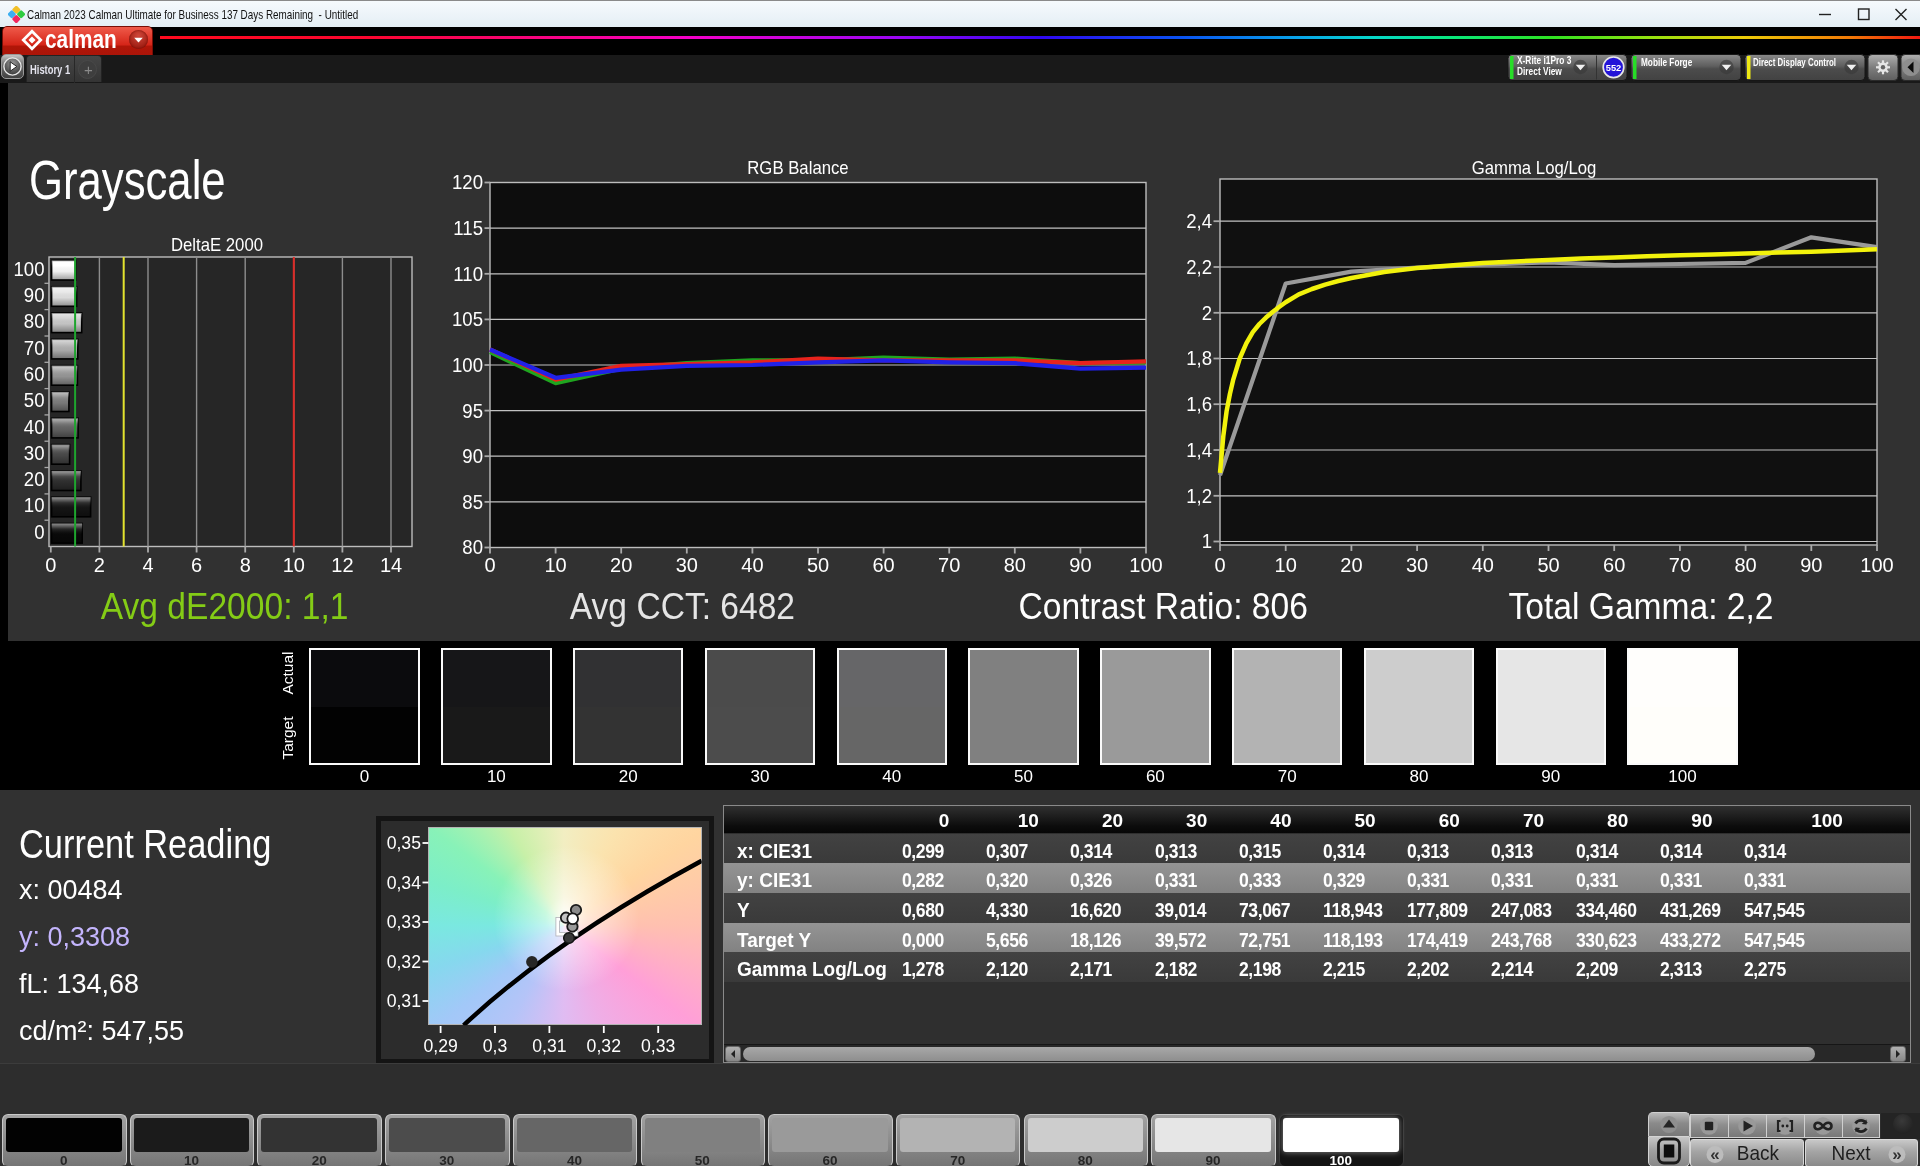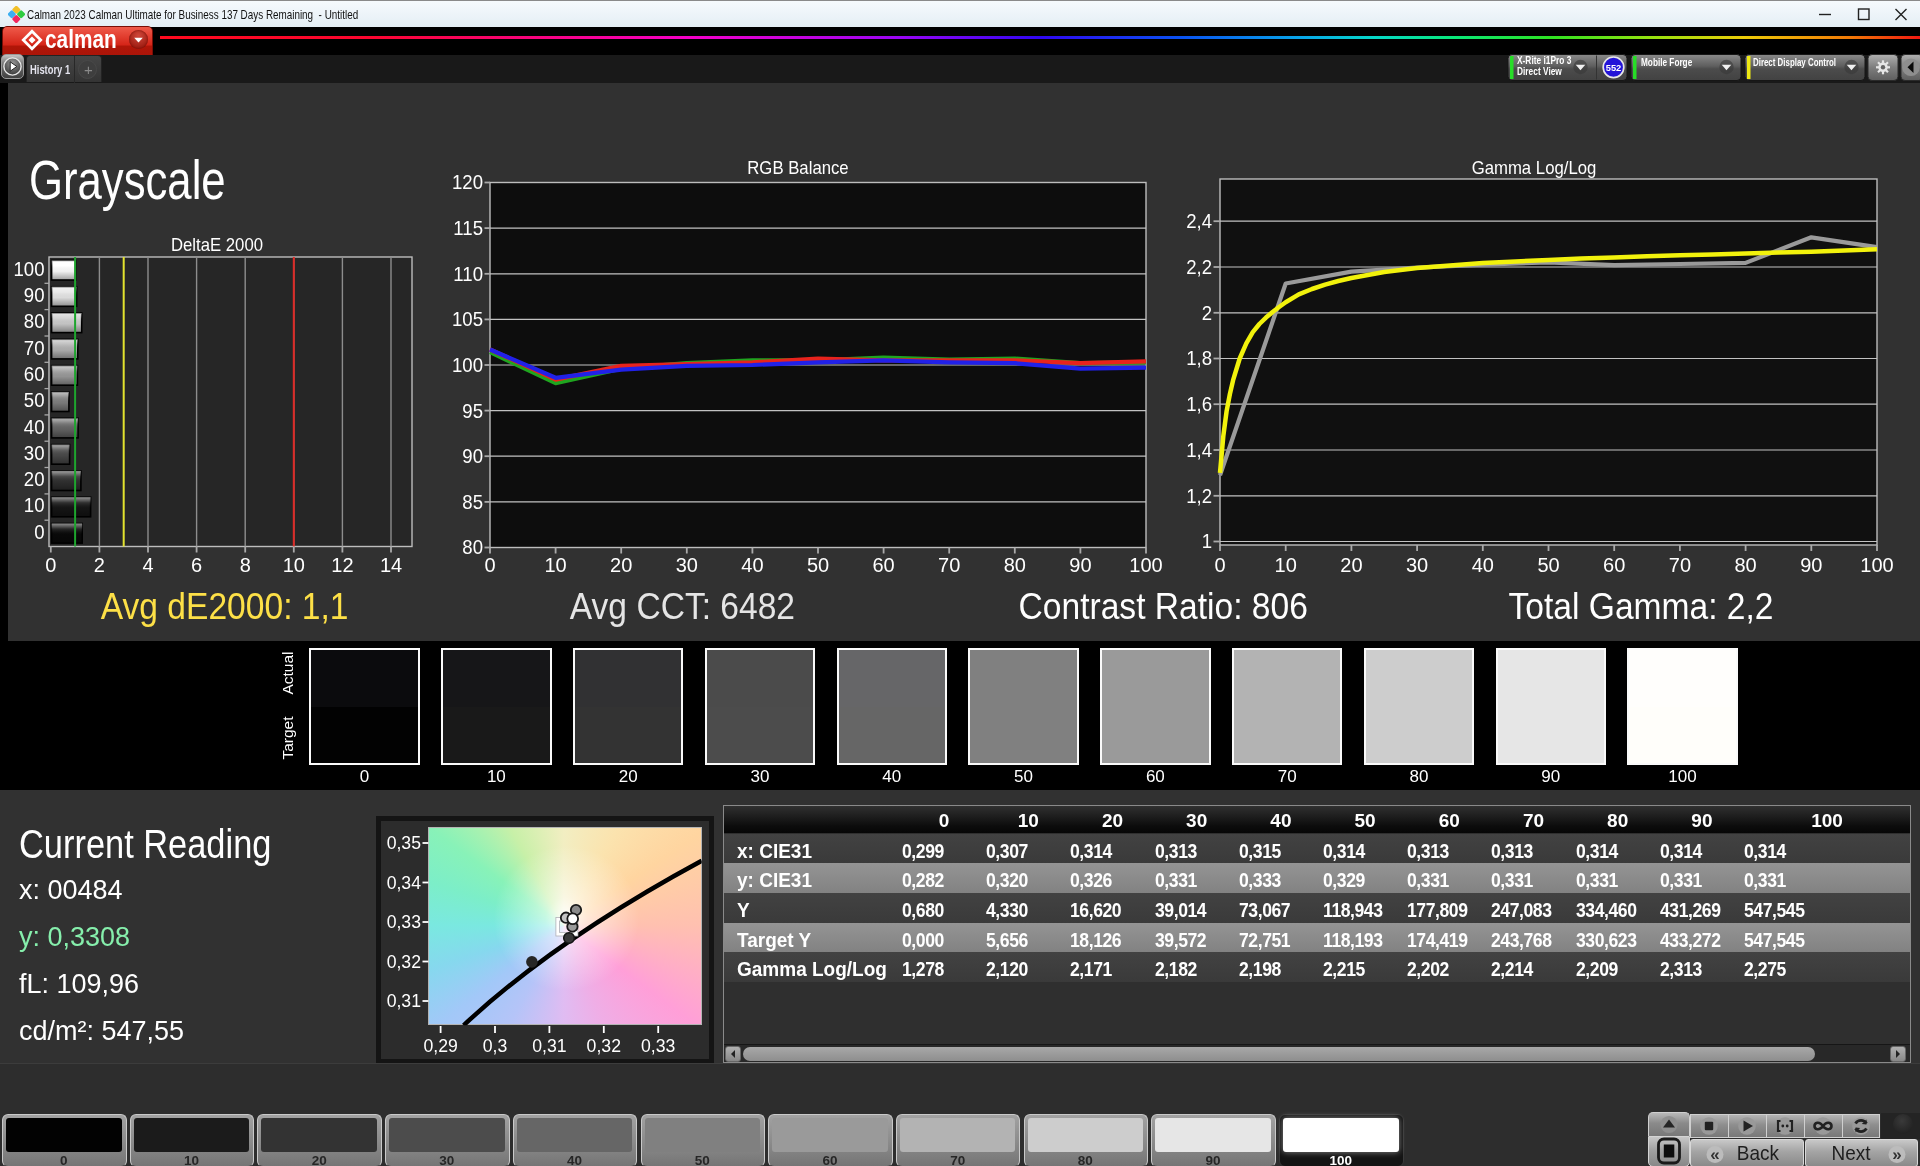--- a/index.html
+++ b/index.html
@@ -289,21 +289,21 @@
     <text x="1679.9" y="572" font-size="20" fill="#fff" text-anchor="middle">70</text>
     <line x1="1745.6" y1="545.0" x2="1745.6" y2="551" stroke="#aaa" stroke-width="1.8"></line>
     <text x="1745.6" y="572" font-size="20" fill="#fff" text-anchor="middle">80</text>
     <line x1="1811.3" y1="545.0" x2="1811.3" y2="551" stroke="#aaa" stroke-width="1.8"></line>
     <text x="1811.3" y="572" font-size="20" fill="#fff" text-anchor="middle">90</text>
     <line x1="1877.0" y1="545.0" x2="1877.0" y2="551" stroke="#aaa" stroke-width="1.8"></line>
     <text x="1877.0" y="572" font-size="20" fill="#fff" text-anchor="middle">100</text>
     <polyline points="1220.0,475.2 1285.7,283.5 1351.4,271.6 1417.1,267.7 1482.8,264.7 1548.5,262.4 1614.2,265.2 1679.9,264.0 1745.6,262.9 1811.3,237.3 1877.0,247.1" fill="none" stroke="#9a9a9a" stroke-width="4.2" stroke-linejoin="round"></polyline>
     <polyline points="1220.0,472.9 1223.3,436.3 1226.6,411.1 1229.9,394.0 1233.1,380.2 1239.7,358.5 1246.3,343.4 1252.8,332.2 1259.4,324.0 1266.0,317.6 1272.6,312.1 1279.1,307.0 1285.7,302.2 1298.8,294.4 1312.0,289.0 1325.1,284.6 1338.3,281.0 1351.4,278.0 1384.2,272.0 1417.1,268.1 1450.0,265.4 1482.8,263.1 1515.7,261.5 1548.5,259.9 1581.3,258.5 1614.2,257.4 1647.0,256.2 1679.9,255.3 1712.8,254.4 1745.6,253.5 1778.5,252.6 1811.3,251.7 1844.2,250.5 1877.0,249.2" fill="none" stroke="#f2f20c" stroke-width="4.5" stroke-linejoin="round"></polyline>
   </svg>
-<div class="abs" style="left:0px;top:589px;width:450px;text-align:center;font-size:36.5px;color:#fde047;line-height:1;"><span style="display:inline-block;transform:scaleX(0.92);">Avg dE2000: 1,1</span></div>
+<div class="abs" style="left:0px;top:589px;width:450px;text-align:center;font-size:36.5px;color:#84cc16;line-height:1;"><span style="display:inline-block;transform:scaleX(0.92);">Avg dE2000: 1,1</span></div>
 <div class="abs" style="left:457px;top:589px;width:450px;text-align:center;font-size:36.5px;color:#e5e5e5;line-height:1;"><span style="display:inline-block;transform:scaleX(0.92);">Avg CCT: 6482</span></div>
 <div class="abs" style="left:938px;top:589px;width:450px;text-align:center;font-size:36.5px;color:#fff;line-height:1;"><span style="display:inline-block;transform:scaleX(0.92);">Contrast Ratio: 806</span></div>
 <div class="abs" style="left:1416px;top:589px;width:450px;text-align:center;font-size:36.5px;color:#fff;line-height:1;"><span style="display:inline-block;transform:scaleX(0.92);">Total Gamma: 2,2</span></div>
 <div class="abs" style="left:0;top:641px;width:1920px;height:149px;background:#000;">
     <svg class="abs" style="left:275px;top:0px;" width="26" height="145" viewBox="0 0 26 145">
       <text x="18" y="32" font-size="15.5" fill="#fff" text-anchor="middle" transform="rotate(-90 18 32)">Actual</text>
       <text x="18" y="97" font-size="15.5" fill="#fff" text-anchor="middle" transform="rotate(-90 18 97)">Target</text>
     </svg>
     <div class="abs" style="left:309.3px;top:6.5px;width:110.5px;height:117px;border:2px solid #fafafa;background:linear-gradient(#0b0b0d 0 50%,#020202 50% 100%);"></div>
     <div class="abs" style="left:309.3px;top:126px;width:110.5px;text-align:center;font-size:17px;color:#fff;">0</div>
@@ -324,22 +324,22 @@
     <div class="abs" style="left:1363.7px;top:6.5px;width:110.5px;height:117px;border:2px solid #fafafa;background:linear-gradient(#cdcdcd 0 50%,#cdcdcd 50% 100%);"></div>
     <div class="abs" style="left:1363.7px;top:126px;width:110.5px;text-align:center;font-size:17px;color:#fff;">80</div>
     <div class="abs" style="left:1495.5px;top:6.5px;width:110.5px;height:117px;border:2px solid #fafafa;background:linear-gradient(#e6e6e6 0 50%,#e6e6e6 50% 100%);"></div>
     <div class="abs" style="left:1495.5px;top:126px;width:110.5px;text-align:center;font-size:17px;color:#fff;">90</div>
     <div class="abs" style="left:1627.3px;top:6.5px;width:110.5px;height:117px;border:2px solid #fafafa;background:linear-gradient(#fffefc 0 50%,#fffefa 50% 100%);"></div>
     <div class="abs" style="left:1627.3px;top:126px;width:110.5px;text-align:center;font-size:17px;color:#fff;">100</div>
   </div>
 
 <div class="abs" style="left:19px;top:824px;font-size:40px;color:#fff;line-height:1;white-space:nowrap;transform:scaleX(0.86);transform-origin:left top;">Current Reading</div>
 <div class="abs" style="left:19px;top:877px;font-size:27px;color:#fff;line-height:1;">x: 00484</div>
-<div class="abs" style="left:19px;top:924px;font-size:27px;color:#86efac;line-height:1;">y: 0,3308</div>
-<div class="abs" style="left:19px;top:971px;font-size:27px;color:#fff;line-height:1;">fL: 109,96</div>
+<div class="abs" style="left:19px;top:924px;font-size:27px;color:#c4b5fd;line-height:1;">y: 0,3308</div>
+<div class="abs" style="left:19px;top:971px;font-size:27px;color:#fff;line-height:1;">fL: 134,68</div>
 <div class="abs" style="left:19px;top:1018px;font-size:27px;color:#fff;line-height:1;">cd/m²: 547,55</div>
 <div class="abs" style="left:376px;top:816px;width:338px;height:248px;background:#2c2c2c;border:5px solid #141414;"></div>
 <div class="abs" style="left:428.4px;top:827.4px;width:273.3px;height:197.9px;border:1.5px solid #b4b4b4;background:
 radial-gradient(circle at 50.5% 46%, rgba(255,255,255,0.95) 0%, rgba(255,255,255,0.55) 12%, rgba(255,255,255,0) 42%),
 conic-gradient(from 0deg at 49.6% 49.8%, #f2eec2 0%, #fbe3ae 8%, #ffd5a0 15.5%, #ffc0b0 25%, #ff9fd8 35.3%, #efaee6 44%, #e0bcf2 50%, #b5c4f8 58%, #a2c8f8 64.3%, #86d8ee 70%, #7ae8e0 75%, #7ceec8 80%, #88f2b8 85%, #c8f0a8 92%, #f2eec2 100%);"></div>
 <svg class="abs" style="left:376px;top:816px;" width="338" height="248" viewBox="376 816 338 248">
     <defs>
       <clipPath id="cieclip">
         <rect x="428.4" y="827.4" width="273.3" height="197.9"></rect>
       </clipPath>

